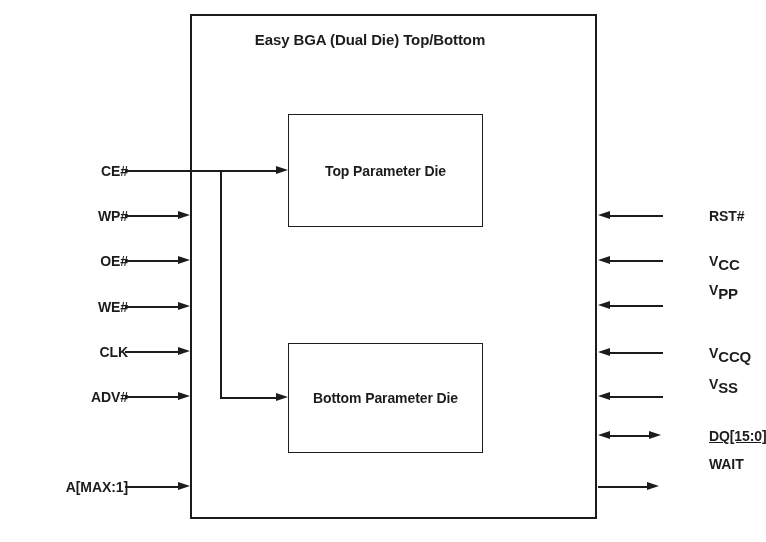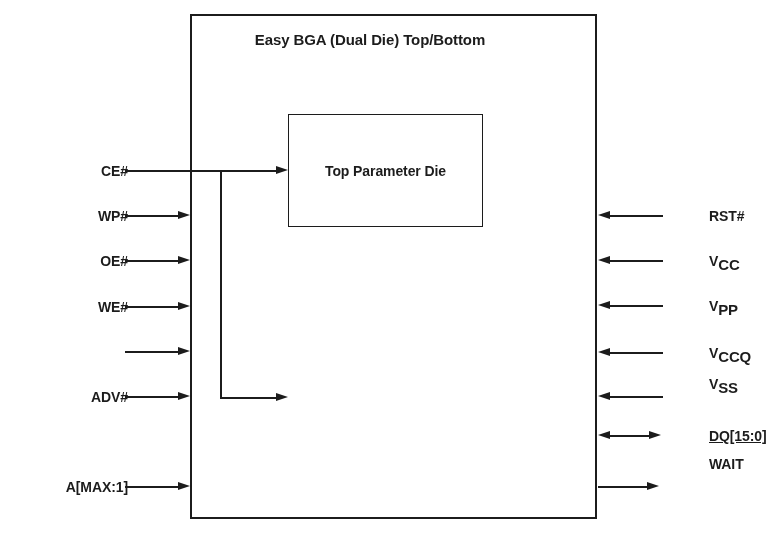--- a/index.html
+++ b/index.html
@@ -66,60 +66,64 @@
 
   <div class="box" style="left:190px; top:14px; width:407px; height:505px;"></div>
 
   <div class="title">
     <div>Easy BGA (Dual Die) Top/Bottom</div>
   </div>
 
   <div class="box die" style="left:288px; top:114px; width:195px; height:113px;">
     <span>Top Parameter Die</span>
   </div>
+  <div class="box die" style="left:288px; top:343px; width:195px; height:110px;">
+    <span>Bottom Parameter Die</span>
+  </div>
 
   <div class="lbl lbl-left" style="top:171px;">CE#</div>
   <div class="hline" style="left:125px; top:170px; width:152px;"></div>
   <div class="arr arr-r" style="left:276px; top:166px;"></div>
   <div class="vline" style="left:220px; top:170px; height:228px;"></div>
   <div class="hline" style="left:220px; top:397px; width:57px;"></div>
   <div class="arr arr-r" style="left:276px; top:393px;"></div>
 
   <div class="lbl lbl-left" style="top:216px;">WP#</div>
   <div class="hline" style="left:125px; top:215px; width:54px;"></div>
   <div class="arr arr-r" style="left:178px; top:211px;"></div>
 
   <div class="lbl lbl-left" style="top:261px;">OE#</div>
   <div class="hline" style="left:125px; top:260px; width:54px;"></div>
   <div class="arr arr-r" style="left:178px; top:256px;"></div>
 
   <div class="lbl lbl-left" style="top:307px;">WE#</div>
   <div class="hline" style="left:125px; top:306px; width:54px;"></div>
   <div class="arr arr-r" style="left:178px; top:302px;"></div>
 
+  <div class="lbl lbl-left" style="top:352px;">CLK</div>
   <div class="hline" style="left:125px; top:351px; width:54px;"></div>
   <div class="arr arr-r" style="left:178px; top:347px;"></div>
 
   <div class="lbl lbl-left" style="top:397px;">ADV#</div>
   <div class="hline" style="left:125px; top:396px; width:54px;"></div>
   <div class="arr arr-r" style="left:178px; top:392px;"></div>
 
   <div class="lbl lbl-left" style="top:487px;">A[MAX:1]</div>
   <div class="hline" style="left:125px; top:486px; width:54px;"></div>
   <div class="arr arr-r" style="left:178px; top:482px;"></div>
 
   <div class="lbl lbl-right" style="top:216px;"><span>RST#</span><sub></sub></div>
   <div class="arr arr-l" style="left:598px; top:211px;"></div>
   <div class="hline" style="left:609px; top:215px; width:54px;"></div>
 
   <div class="lbl lbl-right" style="top:261px;"><span>V</span><sub>CC</sub></div>
   <div class="arr arr-l" style="left:598px; top:256px;"></div>
   <div class="hline" style="left:609px; top:260px; width:54px;"></div>
 
-  <div class="lbl lbl-right" style="top:306px;"><span>V</span><sub>PP</sub></div>
+  <div class="lbl lbl-right" style="top:290px;"><span>V</span><sub>PP</sub></div>
   <div class="arr arr-l" style="left:598px; top:301px;"></div>
   <div class="hline" style="left:609px; top:305px; width:54px;"></div>
 
   <div class="lbl lbl-right" style="top:353px;"><span>V</span><sub>CCQ</sub></div>
   <div class="arr arr-l" style="left:598px; top:348px;"></div>
   <div class="hline" style="left:609px; top:352px; width:54px;"></div>
 
   <div class="lbl lbl-right" style="top:384px;"><span>V</span><sub>SS</sub></div>
   <div class="arr arr-l" style="left:598px; top:392px;"></div>
   <div class="hline" style="left:609px; top:396px; width:54px;"></div>

